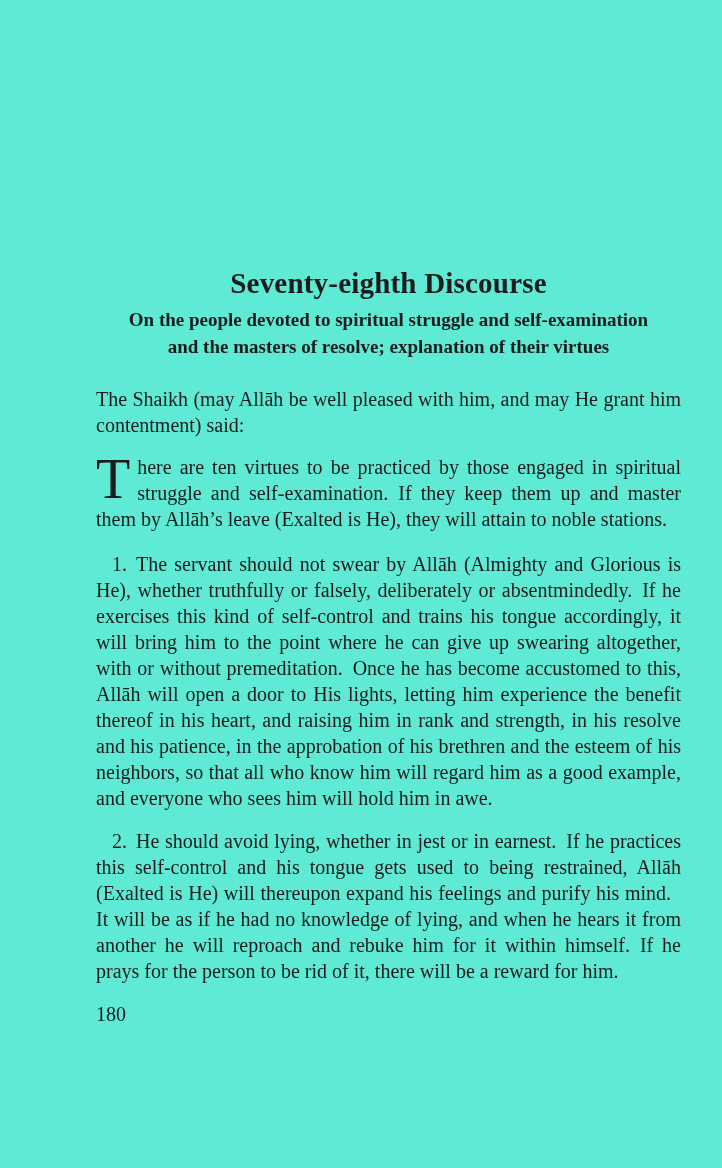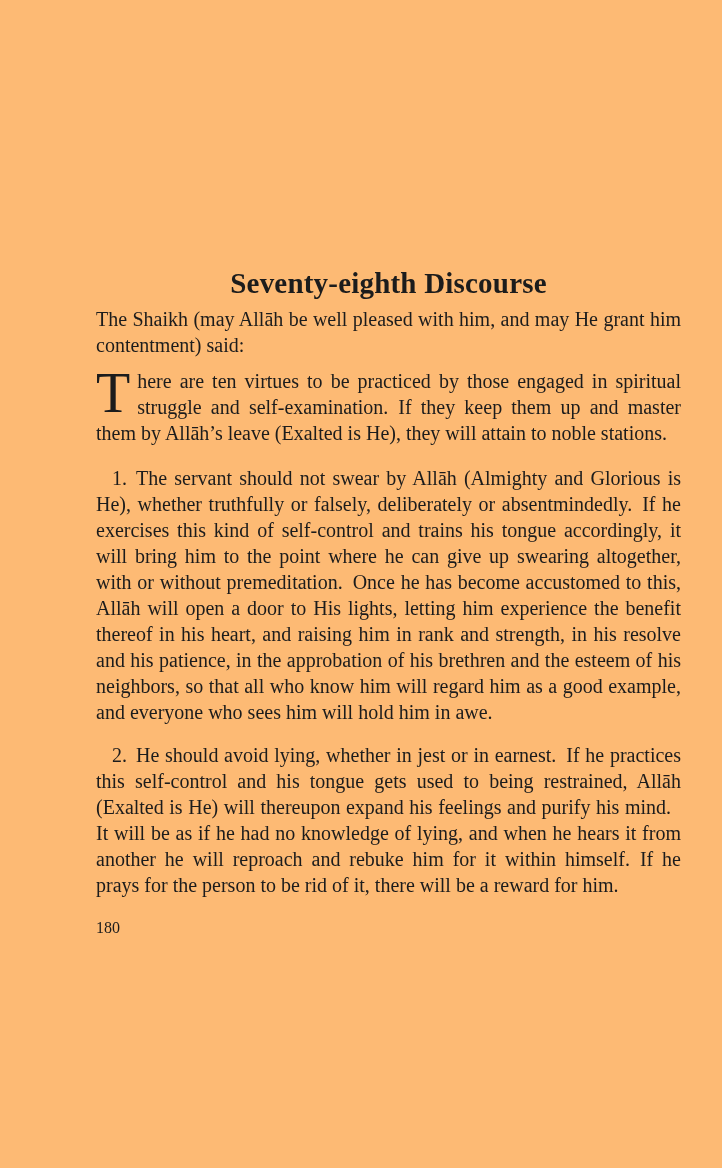--- a/index.html
+++ b/index.html
@@ -5,21 +5,21 @@
   html, body {
     margin: 0;
     padding: 0;
     background: #e8e8e8;
   }
   .page {
     position: relative;
     width: 722px;
     height: 1168px;
     margin: 0 auto;
-    background: #fdba74;
+    background: #5eead4;
     color: #1c1c1c;
     font-family: "Liberation Serif", serif;
     overflow: hidden;
     box-sizing: border-box;
   }
   .content {
     box-sizing: border-box;
     padding: 266px 41px 0 96px;
   }
   .title {
@@ -37,54 +37,58 @@
     margin: 0 0 26px 0;
     line-height: 27px;
   }
   p.body-par {
     font-size: 20px;
     line-height: 26px;
     text-align: justify;
     margin: 0;
   }
   p.intro {
-    margin-bottom: 10px;
+    margin-bottom: 16px;
   }
   p.opening {
     margin-bottom: 19px;
   }
   .dropcap {
     float: left;
     font-size: 56px;
     line-height: 44px;
     padding: 3px 7px 0 0;
     font-weight: 400;
   }
   p.numbered {
     margin-bottom: 17px;
     text-indent: 16px;
   }
   .item-number {
     margin-right: 9px;
   }
   .page-number {
-    font-size: 16px;
+    font-size: 20px;
     line-height: 26px;
     margin-top: 0;
     font-family: Liberation Serif, serif;
   }
 </style>
 </head>
 <body>
 
 <div class="page">
   <div class="content">
 
     <h1 class="title">Seventy-eighth Discourse</h1>
 
+    <h2 class="subtitle">
+      <span>On the people devoted to spiritual struggle and self-examination</span><br>
+      <span>and the masters of resolve; explanation of their virtues</span>
+    </h2>
 
     <p class="body-par intro">The Shaikh (may Allāh be well pleased with him, and may He grant him contentment) said:</p>
 
     <p class="body-par opening">
       <span class="dropcap">T</span><span>here are ten virtues to be practiced by those engaged in spiritual struggle and self-examination. If they keep them up and master them by Allāh’s leave (Exalted is He), they will attain to noble stations.</span>
     </p>
 
     <p class="body-par numbered">
       <span class="item-number">1.</span><span>The servant should not swear by Allāh (Almighty and Glorious is He), whether truthfully or falsely, deliberately or absentmindedly. If he exercises this kind of self-control and trains his tongue accordingly, it will bring him to the point where he can give up swearing altogether, with or without premeditation. Once he has become accustomed to this, Allāh will open a door to His lights, letting him experience the benefit thereof in his heart, and raising him in rank and strength, in his resolve and his patience, in the approbation of his brethren and the esteem of his neighbors, so that all who know him will regard him as a good example, and everyone who sees him will hold him in awe.</span>
     </p>

